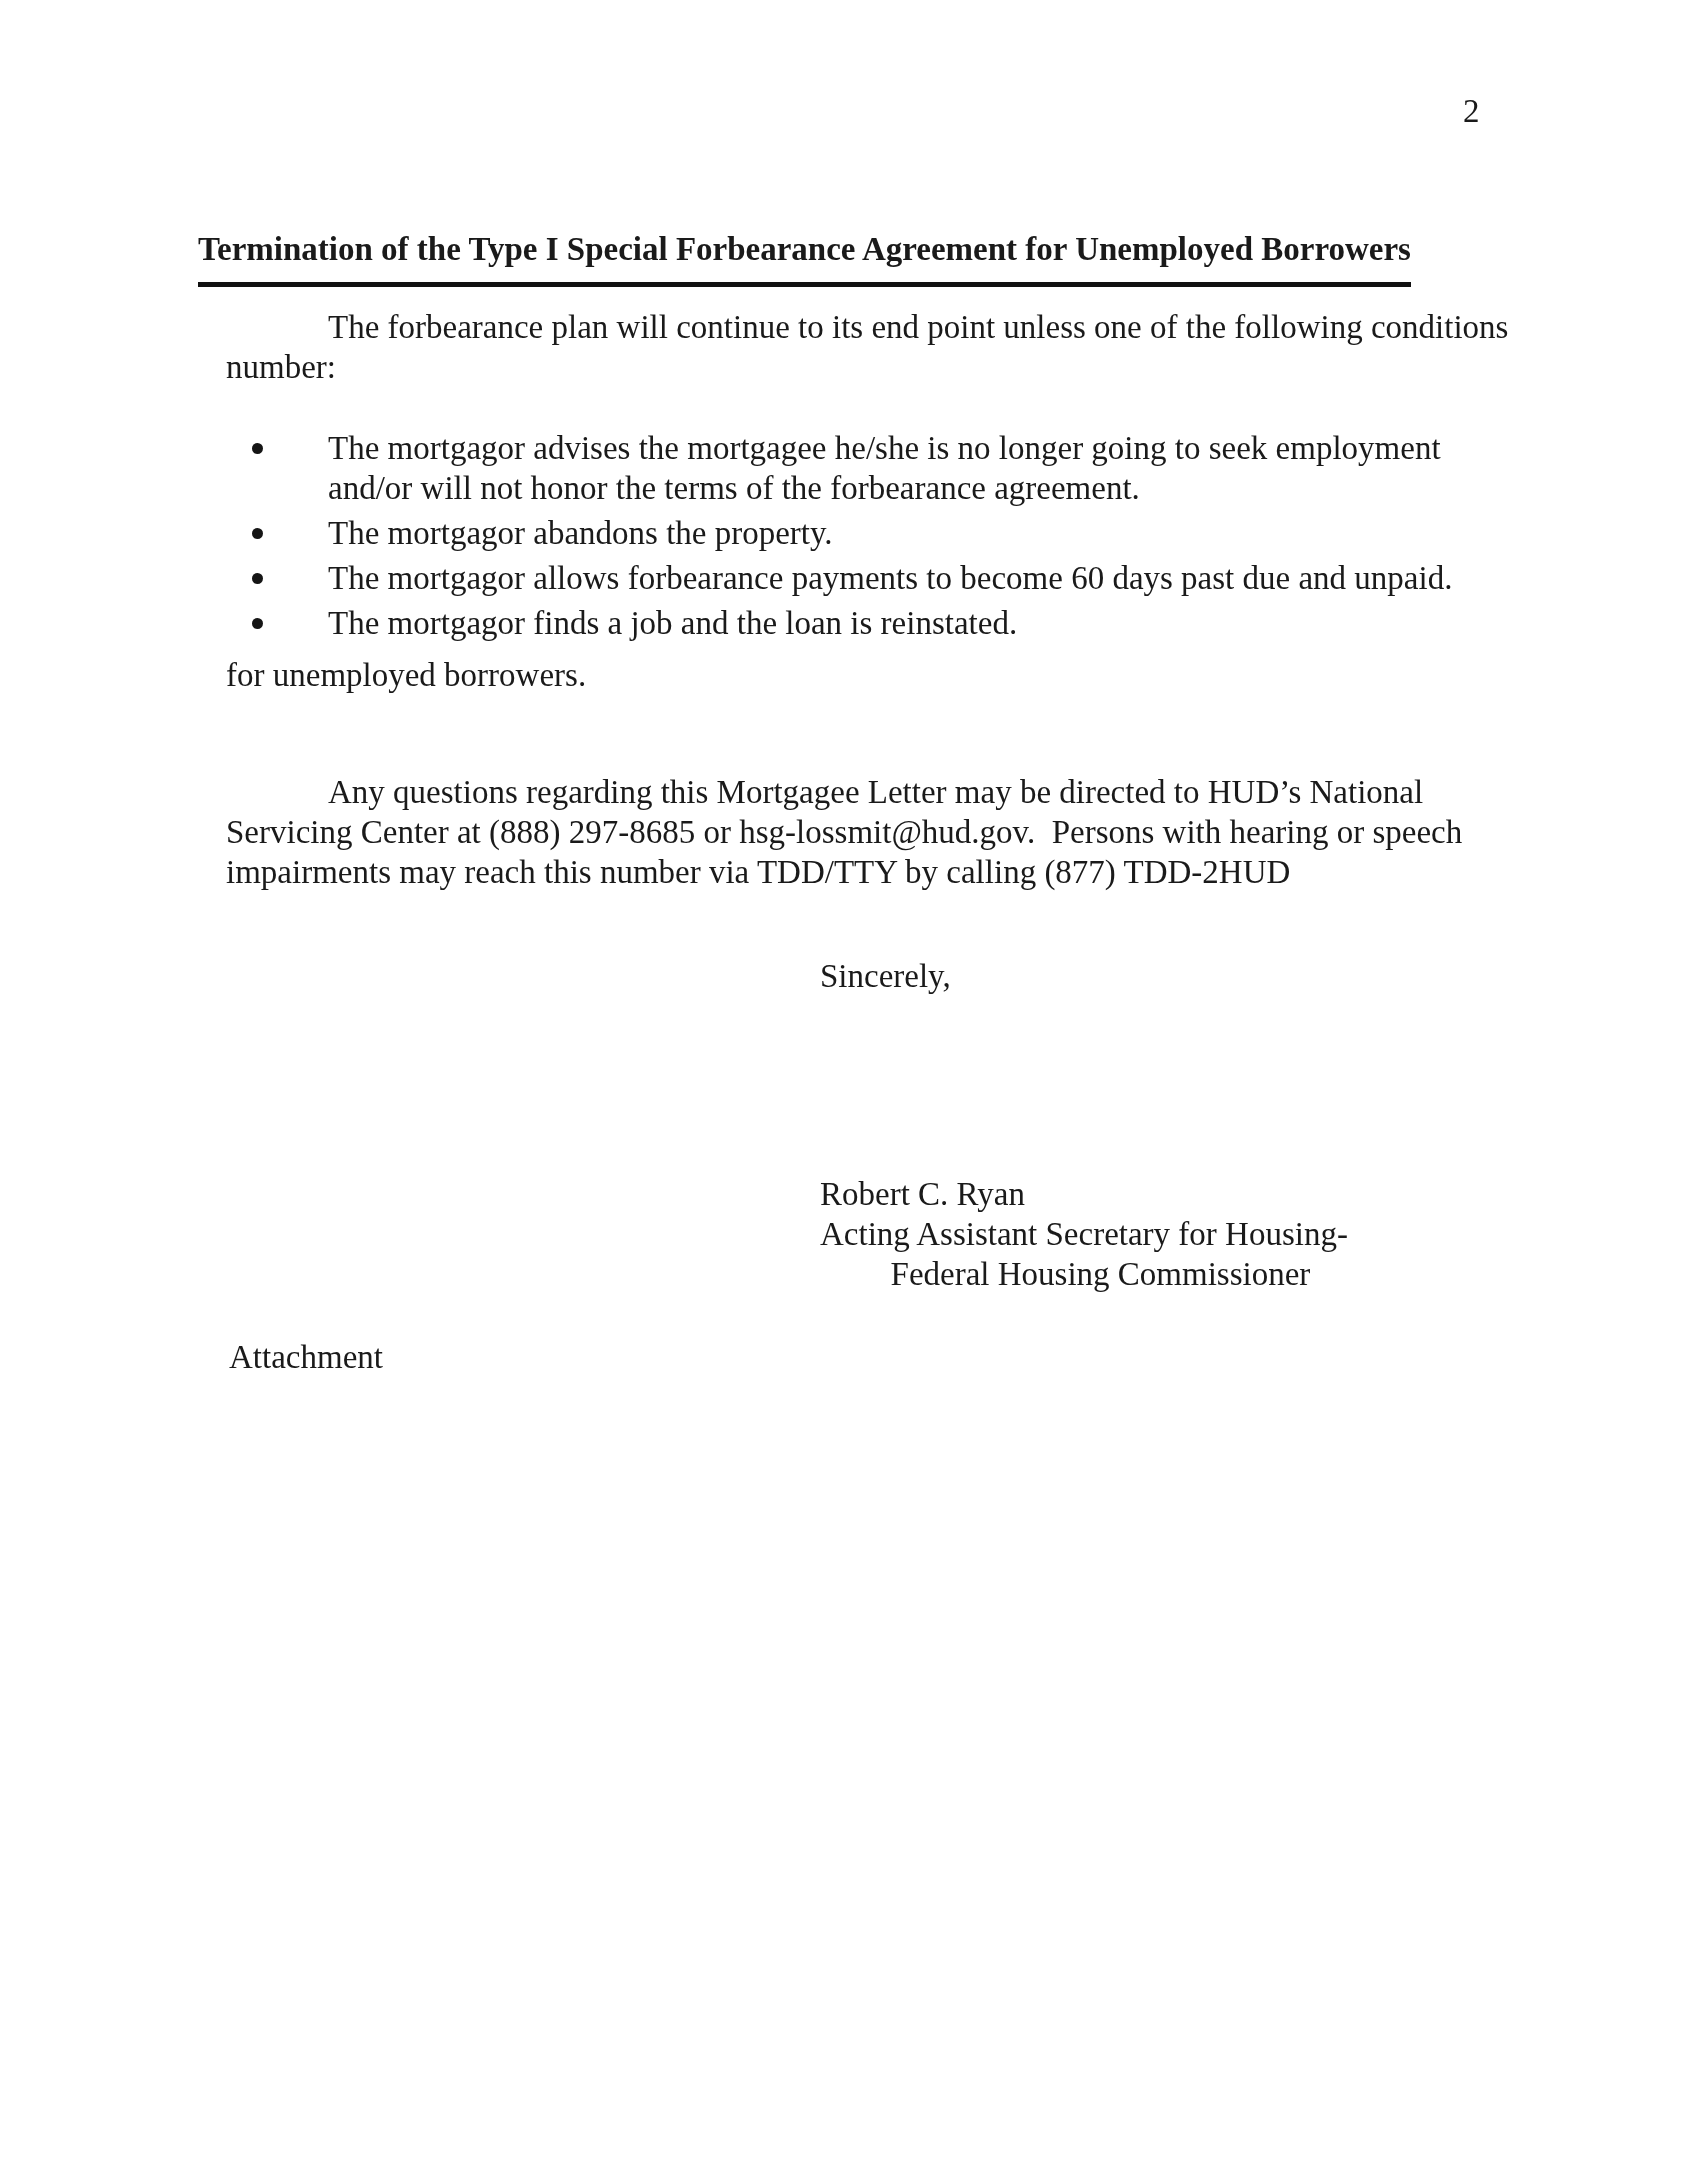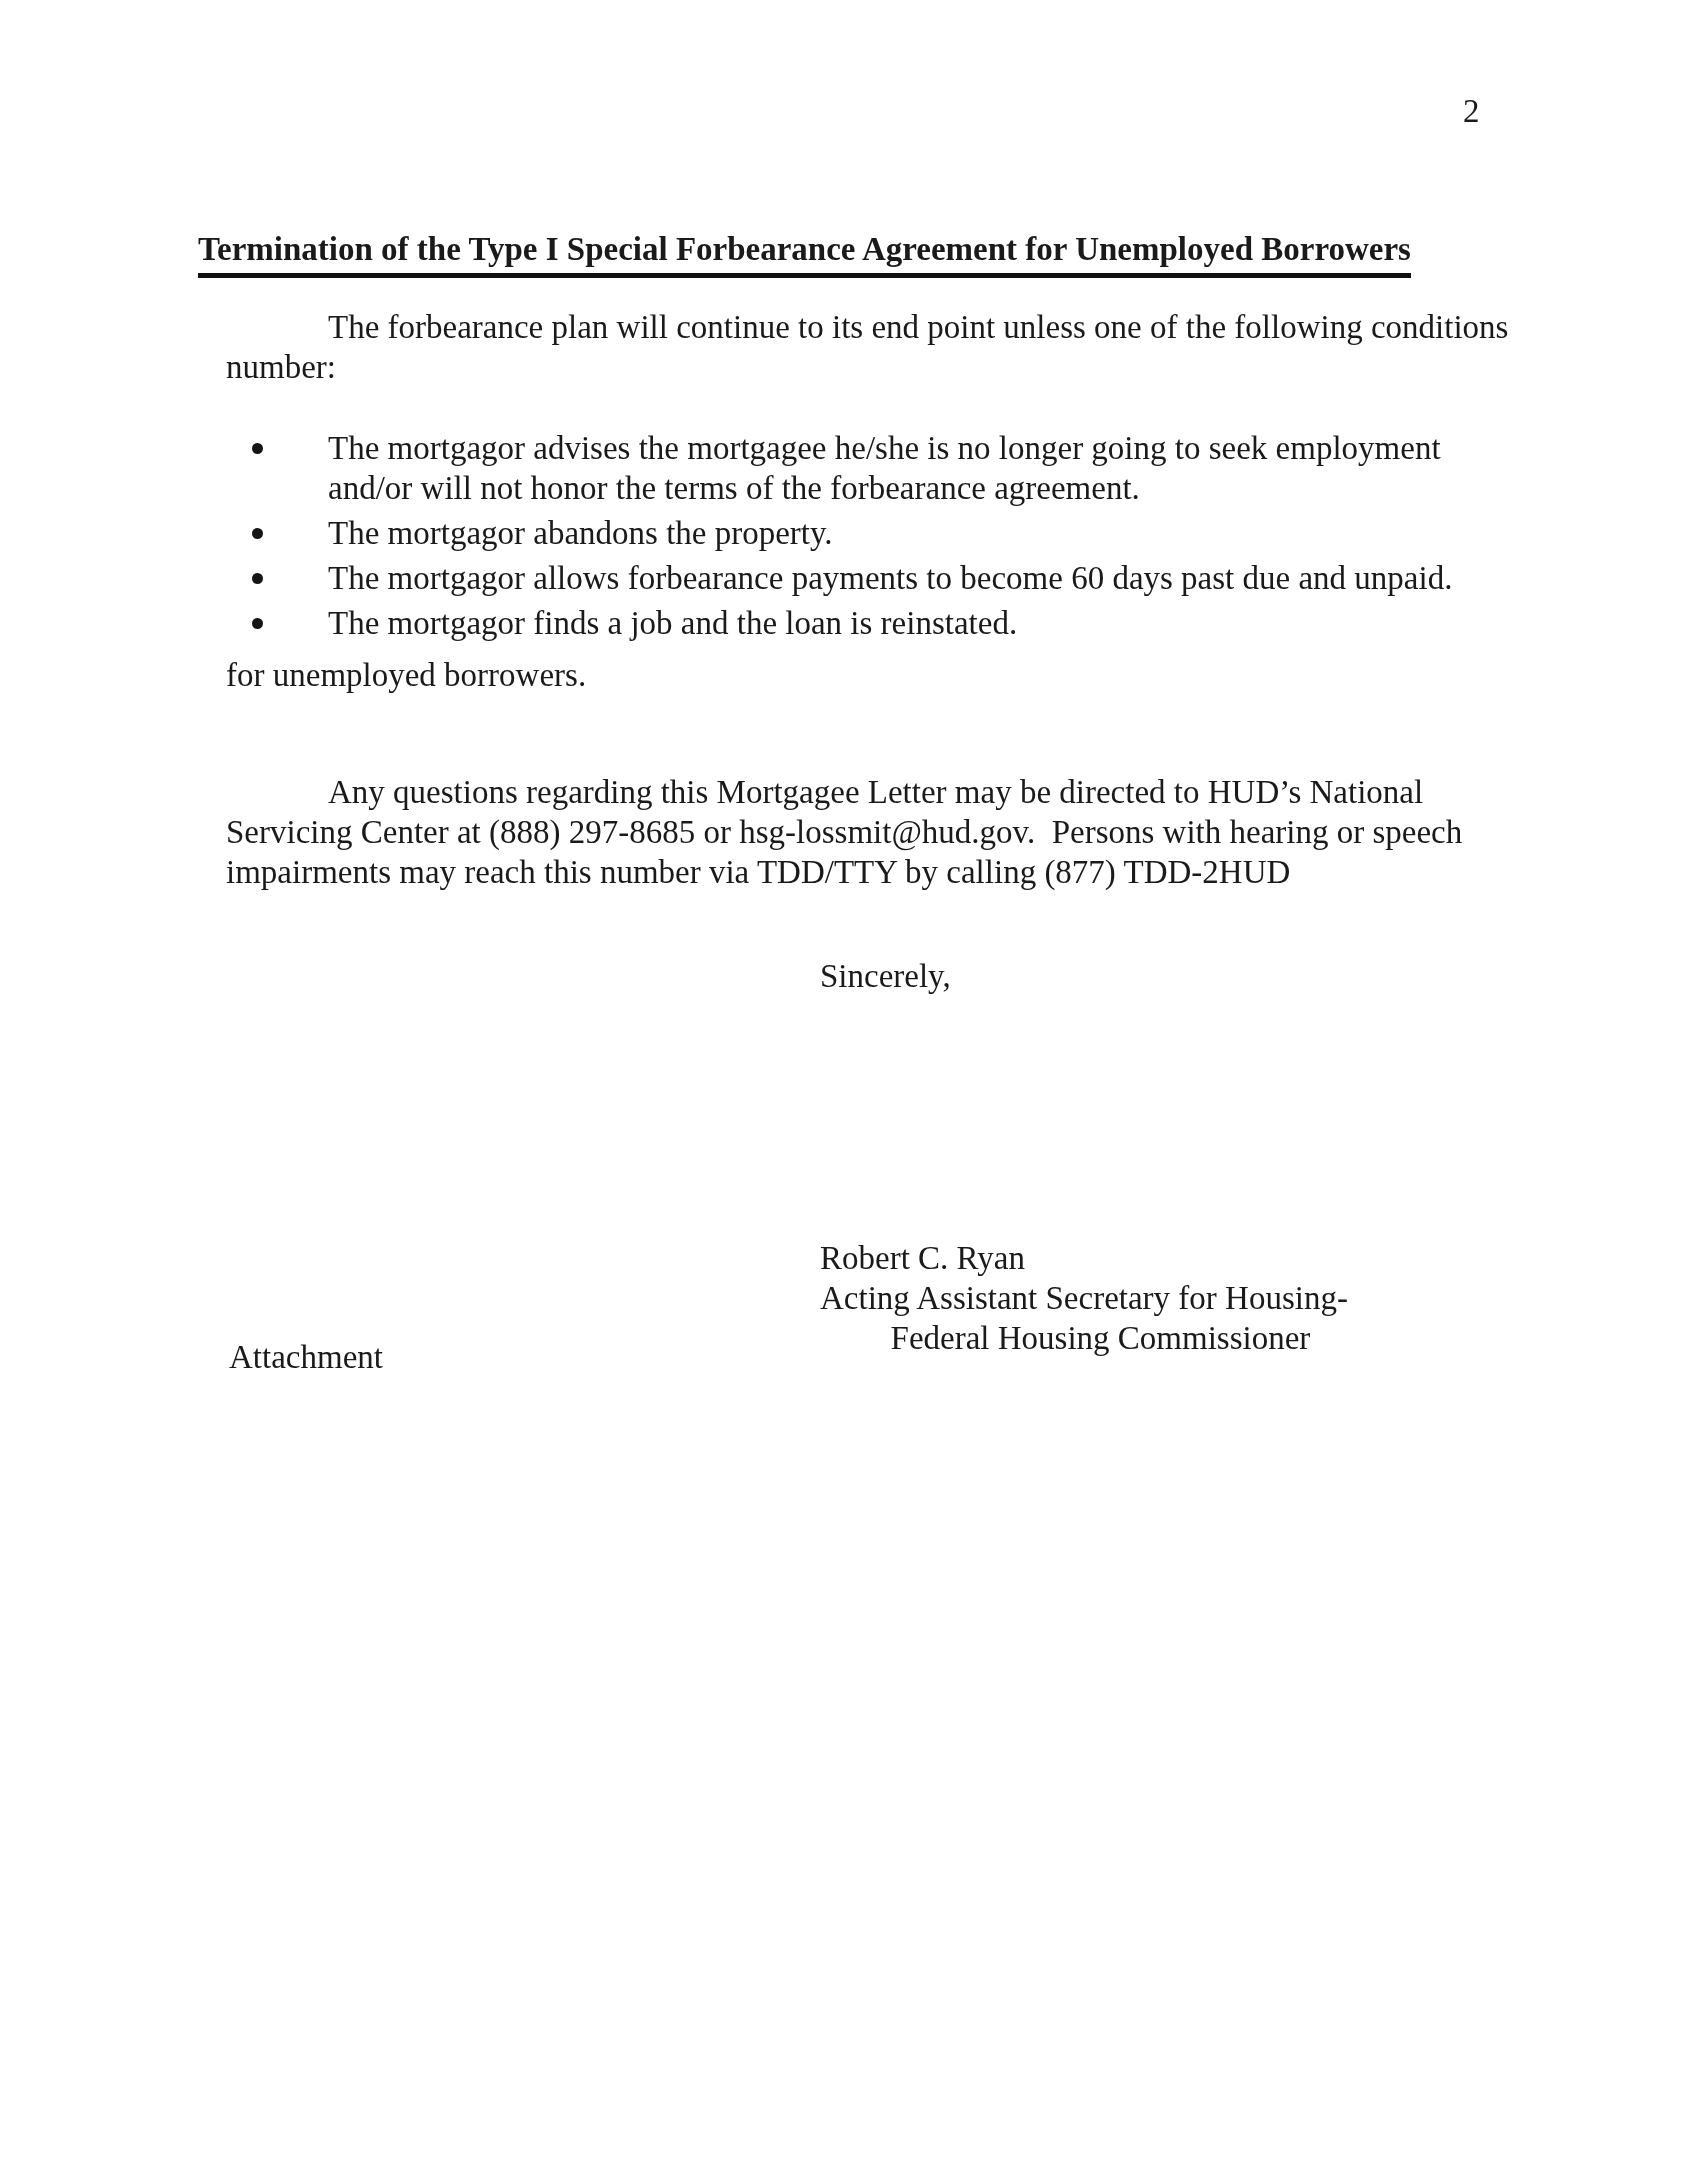--- a/index.html
+++ b/index.html
@@ -32,21 +32,21 @@
   .doc-title {
     position: absolute;
     left: 198px;
     top: 229px;
     margin: 0;
     font-size: 33px;
     font-weight: bold;
     line-height: 1.25;
     white-space: pre;
     border-bottom: 5px solid #111111;
-    padding-bottom: 3px;
+    padding-bottom: 12px;
     display: inline-block;
   }
   .para-1 { left: 198px; top: 307px; }
   .indent { padding-left: 102px; }
   .bullet-list { left: 250px; top: 428px; }
   .bullet-item {
     display: flex;
     align-items: flex-start;
     margin-bottom: 5px;
   }
@@ -55,21 +55,21 @@
     width: 11px;
     height: 11px;
     border-radius: 50%;
     background: #151515;
     margin: 15px 0 0 2px;
   }
   .bullet-text { margin-left: 37px; }
   .para-2 { left: 198px; top: 655px; }
   .para-3 { left: 198px; top: 772px; }
   .closing { left: 792px; top: 956px; }
-  .signature { left: 792px; top: 1238px; }
+  .signature { left: 792px; top: 1174px; }
   .sig-indent { padding-left: 33px; text-align: center; }
   .attachment { left: 201px; top: 1337px; text-align: center; }
 </style>
 </head>
 <body>
 
 <div class="page">
 
   <div class="page-number">2</div>
 

